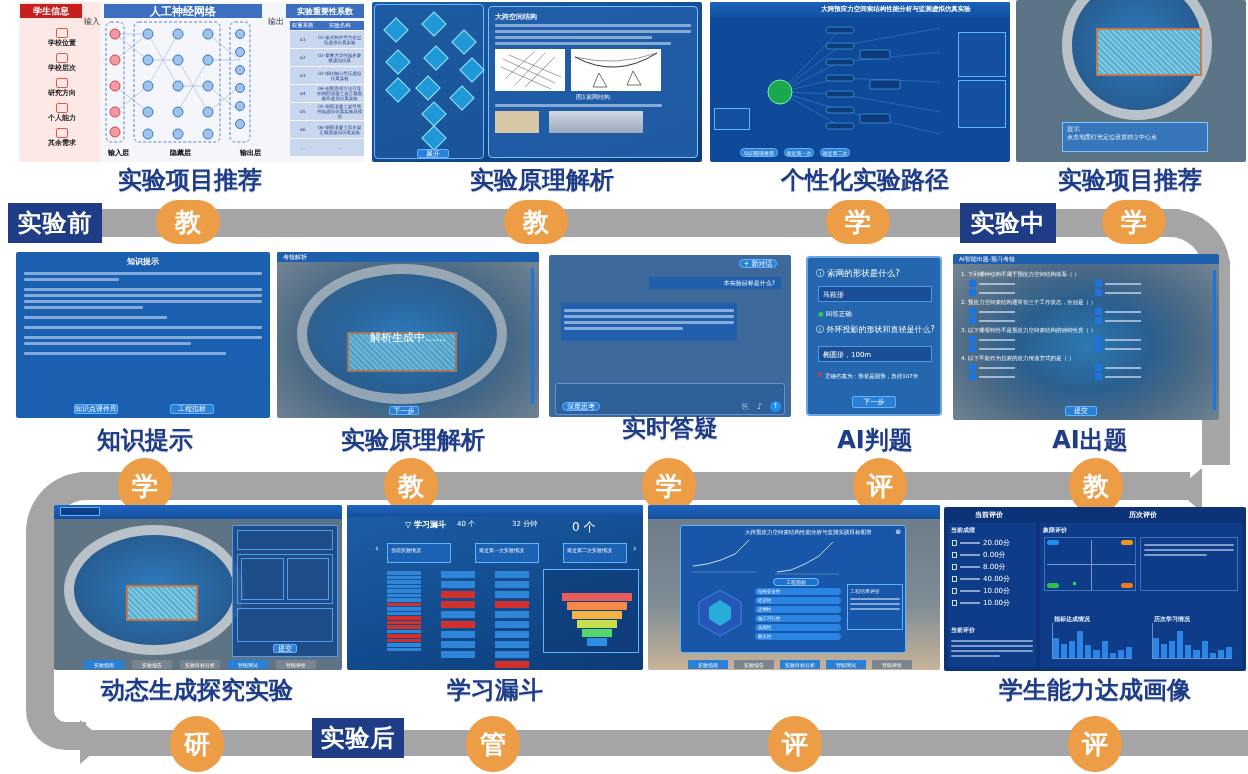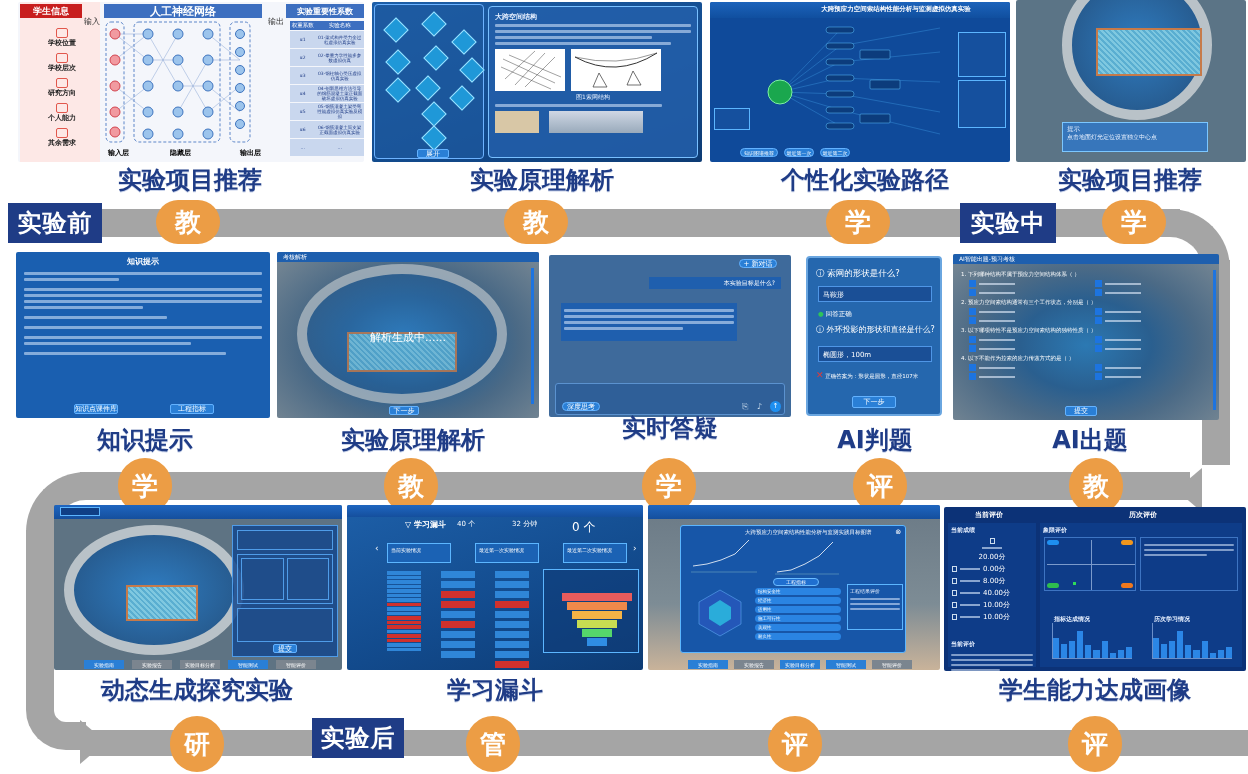--- a/index.html
+++ b/index.html
@@ -582,21 +582,21 @@
         <div style="width: 40px; height: 9px; font-size: 5px; color: rgb(255, 255, 255); display: flex; align-items: center; justify-content: center; background: rgb(123, 133, 143);">智能评价</div>
       </div>
   </div>
 
   <div class="panel navy" style="left:944px;top:507px;width:302px;height:164px;">
     <div style="position:absolute;left:0;top:3px;width:90px;text-align:center;color:#fff;font-size:7px;font-weight:bold;">当前评价</div>
     <div style="position:absolute;left:96px;top:3px;width:206px;text-align:center;color:#fff;font-size:7px;font-weight:bold;">历次评价</div>
     <div style="position:absolute;left:4px;top:16px;width:88px;height:144px;background:#0e3c88;">
       <div class="small" style="padding:3px;font-weight:bold;">当前成绩</div>
       <div id="scores">
-          <div style="display: flex; align-items: center; gap: 3px; padding: 1px 4px; color: rgb(255, 255, 255); font-size: 7px; flex-direction: column;">
+          <div style="display: flex; align-items: center; gap: 3px; padding: 1px 4px; color: rgb(255, 255, 255); font-size: 7px;">
             <span style="width: 5px; height: 6px; border: 1px solid rgb(204, 221, 238); display: inline-block;"></span>
             <span style="height: 2px; width: 20px; background: rgba(220, 235, 255, 0.6); display: inline-block;"></span>
             <span>20.00分</span>
           </div>
           <div style="display: flex; align-items: center; gap: 3px; padding: 1px 4px; color: rgb(255, 255, 255); font-size: 7px;">
             <span style="width: 5px; height: 6px; border: 1px solid rgb(204, 221, 238); display: inline-block;"></span>
             <span style="height: 2px; width: 20px; background: rgba(220, 235, 255, 0.6); display: inline-block;"></span>
             <span>0.00分</span>
           </div>
           <div style="display: flex; align-items: center; gap: 3px; padding: 1px 4px; color: rgb(255, 255, 255); font-size: 7px;">

